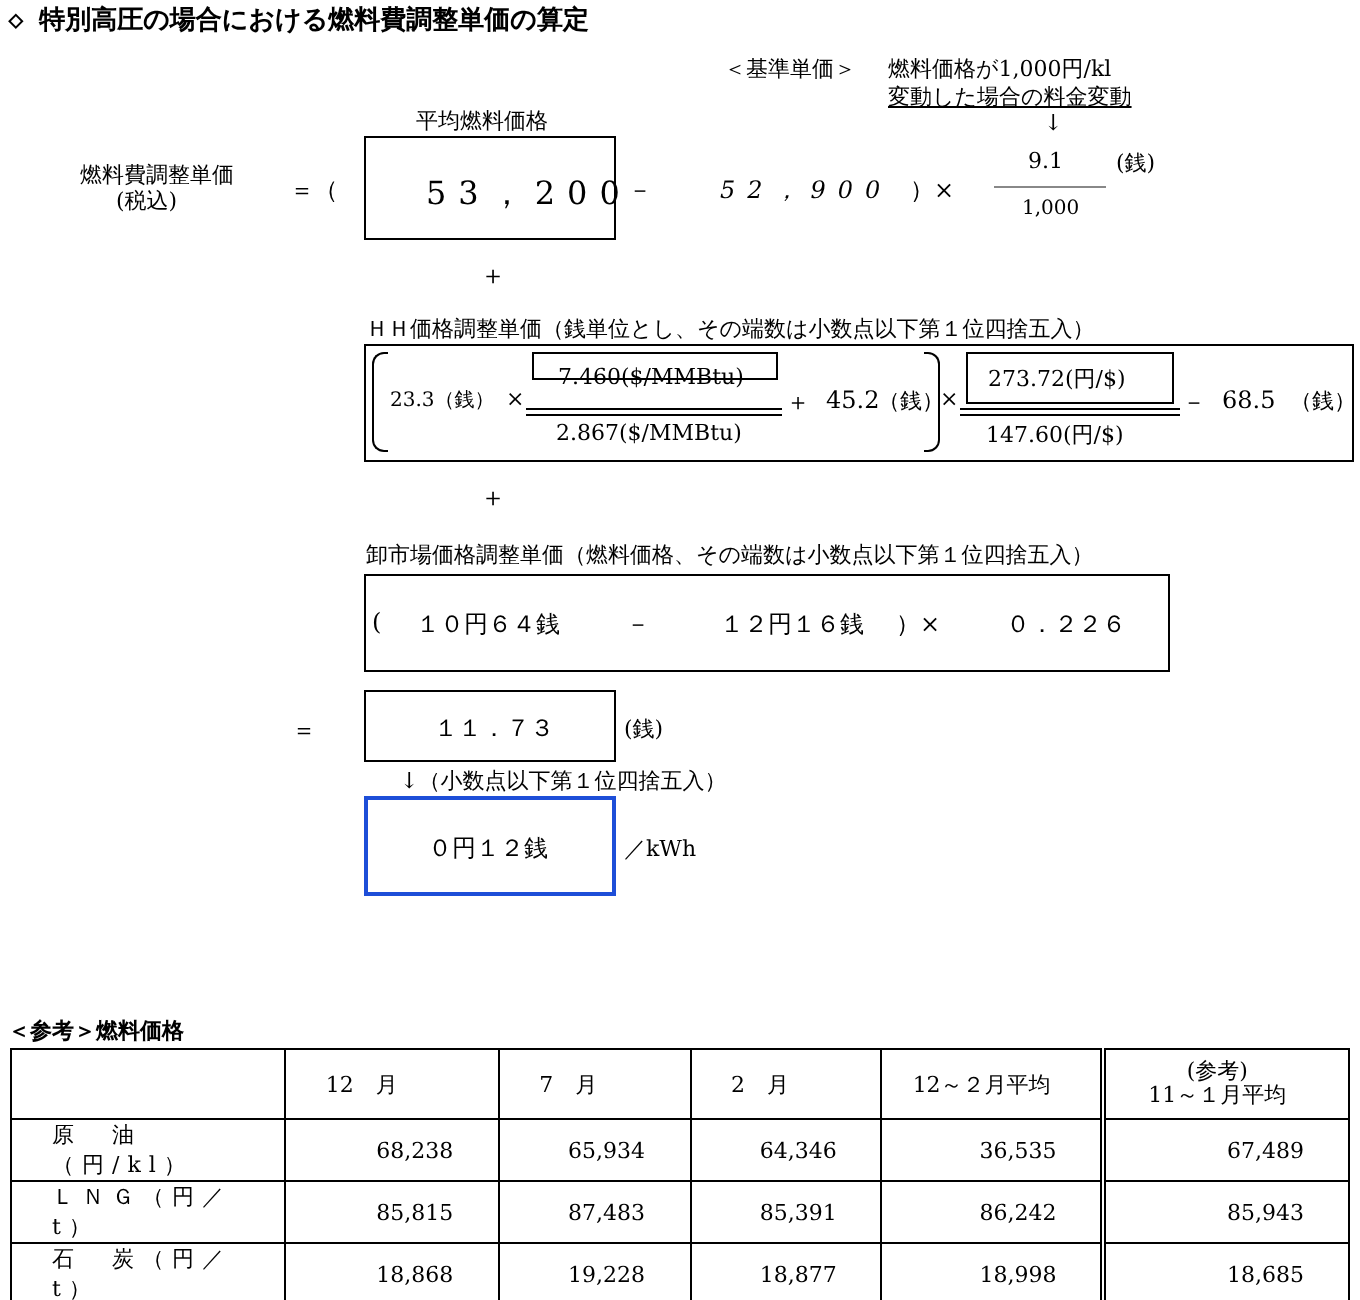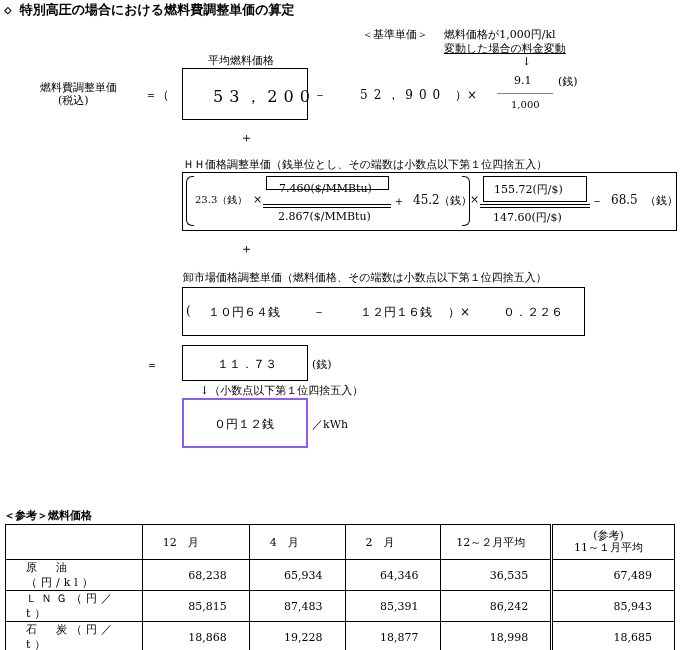--- a/index.html
+++ b/index.html
@@ -1,21 +1,21 @@
 <!DOCTYPE html>
 <html><head>
 <meta charset="utf-8">
 <style>
   html, body { margin:0; padding:0; background:#ffffff; }
   body { width:680px; height:650px; position:relative; overflow:hidden;
          font-family:"DejaVu Serif","Liberation Serif",serif; color:#000; font-size:11px; }
   .abs { position:absolute; white-space:nowrap; }
   .title { font-family:Liberation Mono, monospace; font-weight:bold; font-size:13px; left:4px; top:1px; }
   .box { position:absolute; border:1px solid #000; box-sizing:border-box; }
-  .thick { border:2px solid #8b5cf6; }
+  .thick { border:2px solid #1d4ed8; }
   .sp { letter-spacing:6px; }
   .ul { text-decoration:underline; }
   .fracline { position:absolute; height:0; border-top:1px solid #888; }
   .dblline { position:absolute; height:2px; border-top:1px solid #000; border-bottom:1px solid #000; }
   .paren { position:absolute; border:1px solid #000; box-sizing:border-box; }
   table.ref { position:absolute; left:5px; top:524px; border-collapse:collapse; width:670px; font-size:11px; }
   table.ref td, table.ref th { border:1px solid #000; height:27px; padding:0 10px; font-weight:normal; }
   table.ref th { height:34px; text-align:left; padding-left:20px; }
   table.ref td.num { text-align:right; padding-right:22px;margin-left:27px; }
   table.ref td.label { letter-spacing:4px; padding-left:20px; }
@@ -33,21 +33,21 @@
 <div class="abs" style="left:522px;top:55px;">↓</div>
 
 <div class="abs" style="left:40px;top:80px;">燃料費調整単価</div>
 <div class="abs" style="left:58px;top:93px;">(税込)</div>
 <div class="abs" style="left:145px;top:87px;font-size:12px;">＝（</div>
 <div class="abs" style="left:208px;top:53px;">平均燃料価格</div>
 <div class="box" style="left:182px;top:68px;width:126px;height:52px;">
   <div class="abs sp" style="left:30px;top:18px;font-size:16px;">53，200</div>
 </div>
 <div class="abs" style="left:314px;top:87px;font-size:12px;">－</div>
-<div class="abs sp" style="left:360px;top:87px;font-size:12px;">52，900</div>
+<div class="abs sp" style="left:360px;top:87px;font-size:12px;font-style:italic;">52，900</div>
 <div class="abs" style="left:455px;top:87px;font-size:12px;">）×</div>
 <div class="abs" style="left:514px;top:74px;">9.1</div>
 <div class="fracline" style="left:497px;top:93px;width:56px;"></div>
 <div class="abs" style="left:511px;top:99px;font-size:10px;">1,000</div>
 <div class="abs" style="left:558px;top:74px;">(銭)</div>
 
 <div class="abs" style="left:240px;top:129px;font-size:13px;">＋</div>
 
 <div class="abs" style="left:183px;top:157px;">ＨＨ価格調整単価（銭単位とし、その端数は小数点以下第１位四捨五入）</div>
 <div class="box" style="left:182px;top:172px;width:495px;height:59px;">
@@ -58,21 +58,21 @@
     <div class="abs" style="left:12px;top:5px;">7.460($/MMBtu)</div>
   </div>
   <div class="dblline" style="left:80px;top:31px;width:128px;"></div>
   <div class="abs" style="left:95px;top:37px;">2.867($/MMBtu)</div>
   <div class="abs" style="left:210px;top:20px;font-size:12px;">＋</div>
   <div class="abs" style="left:230px;top:20px;font-size:12px;">45.2</div>
   <div class="abs" style="left:256px;top:20px;">（銭）</div>
   <div class="paren" style="left:279px;top:3px;width:8px;height:50px;border-left:none;border-radius:0 6px 6px 0;"></div>
   <div class="abs" style="left:287px;top:20px;">×</div>
   <div class="box" style="left:300px;top:3px;width:104px;height:26px;">
-    <div class="abs" style="left:10px;top:5px;">155.72(円/$)</div>
+    <div class="abs" style="left:10px;top:5px;">273.72(円/$)</div>
   </div>
   <div class="dblline" style="left:297px;top:31px;width:110px;"></div>
   <div class="abs" style="left:310px;top:37px;">147.60(円/$)</div>
   <div class="abs" style="left:408px;top:20px;font-size:12px;">－</div>
   <div class="abs" style="left:428px;top:20px;font-size:12px;">68.5</div>
   <div class="abs" style="left:462px;top:20px;">（銭）</div>
 </div>
 
 <div class="abs" style="left:240px;top:240px;font-size:13px;">＋</div>
 
@@ -104,21 +104,21 @@
       <col style="width:107px">
       <col style="width:96px">
       <col style="width:96px">
       <col style="width:111px">
       <col style="width:123px">
   </colgroup>
   <tbody>
       <tr>
     <th></th>
     <th>12　月</th>
-    <th>4　月</th>
+    <th>7　月</th>
     <th>2　月</th>
     <th class="center">12～２月平均</th>
     <th class="dbl center" style="line-height:12px;">
       <div>(参考)</div>
       <div>11～１月平均</div>
     </th>
   </tr>
   <tr>
     <td class="label">原　油（円/kl）</td>
     <td class="num">68,238</td>

